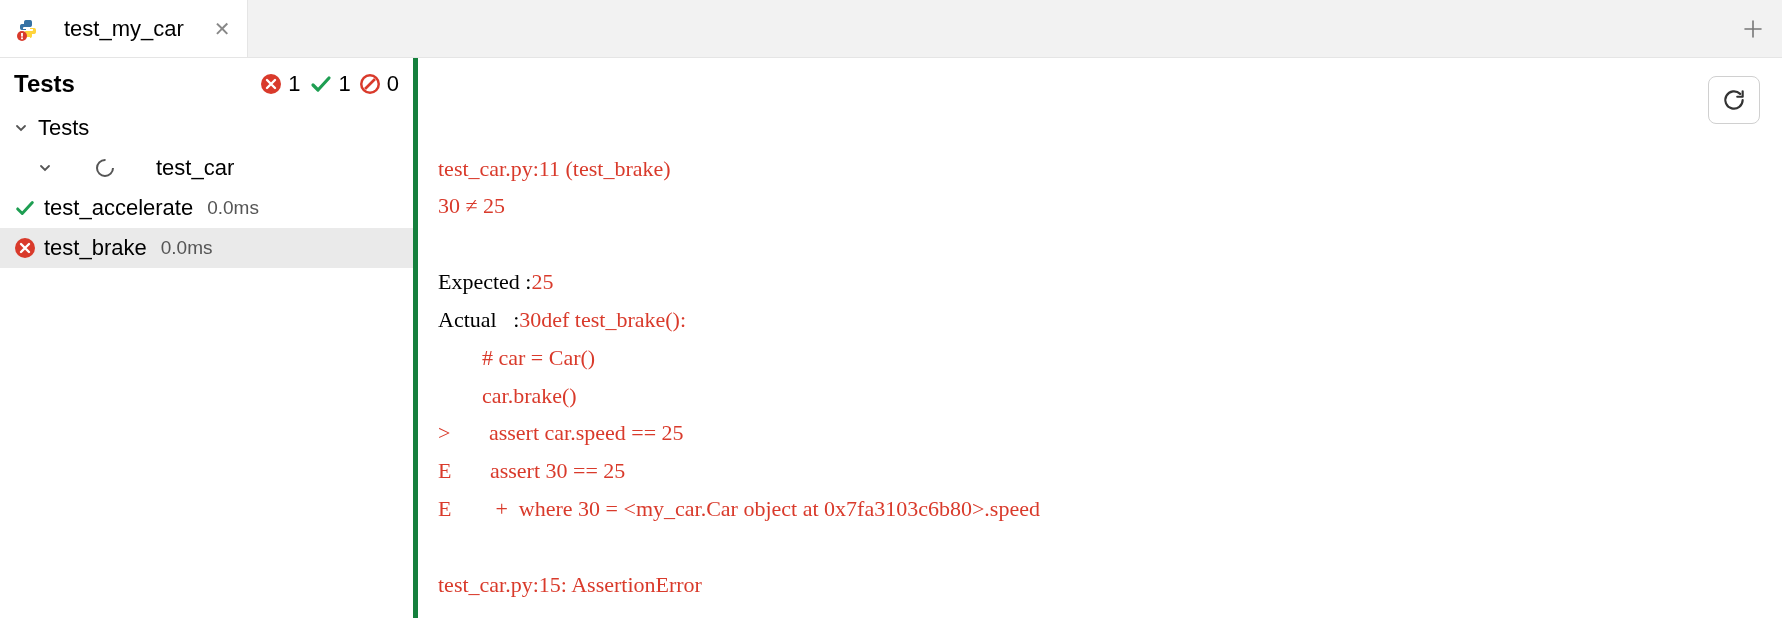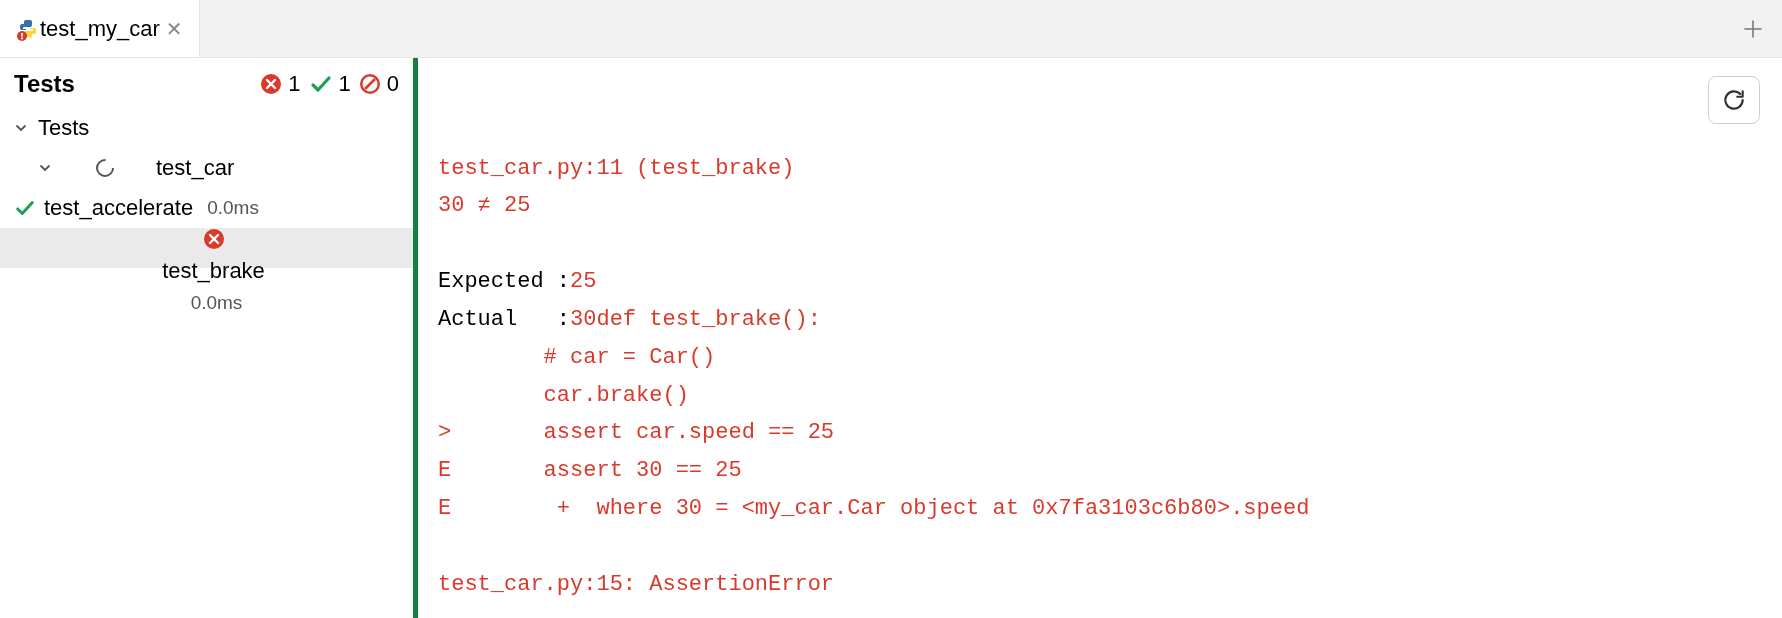--- a/index.html
+++ b/index.html
@@ -15,21 +15,21 @@
   .tabbar {
     height: 58px;
     background: #f2f2f2;
     display: flex;
     align-items: stretch;
     border-bottom: 1px solid #e5e5e5;
   }
   .tab {
     display: flex;
     align-items: center;
-    gap: 0;
+    gap: 24px;
     padding: 0 16px;
     background: #fff;
     border-right: 1px solid #e5e5e5;
     height: 100%;
   }
   .tab .label { font-size: 22px; color: #000; }
   .tab .close { color: #888; font-size: 20px; margin-left: 6px; cursor: pointer; }
   .tabbar .spacer { flex: 1; }
   .tabbar .add {
     display: flex; align-items: center; justify-content: center;
@@ -49,31 +49,31 @@
     gap: 8px;
   }
   .left-header .title { font-weight: 700; font-size: 24px; flex: 1; }
   .stat { display: flex; align-items: center; gap: 6px; font-size: 22px; }
   .stat .num { color: #000; }
   .tree { padding: 2px 0; }
   .tree-row {
     display: flex; align-items: center; gap: 8px;
     height: 40px; padding-left: 14px; cursor: pointer;
   }
-  .tree-row.selected { background: #eaeaea; flex-direction: column; }
+  .tree-row.selected { background: #eaeaea; }
   .tree-row .chev { width: 16px; color: #555; font-size: 16px; }
   .tree-row .name { font-size: 22px; }
   .tree-row .dur { color: #555; margin-left: 6px; font-size: 19px; }
   .indent-1 { padding-left: 38px; gap: 40px; }
   .indent-3 { }
   .right {
     flex: 1;
     position: relative;
     padding: 16px 20px;
-    font-family: Liberation Mono, monospace;
+    font-family: Liberation Serif, serif;
     font-size: 22px;
     line-height: 1.72;
     white-space: pre;
     color: #000;
   }
   .rerun {
     position: absolute;
     top: 18px; right: 22px;
     width: 52px; height: 48px;
     border: 1px solid #d0d0d0;

